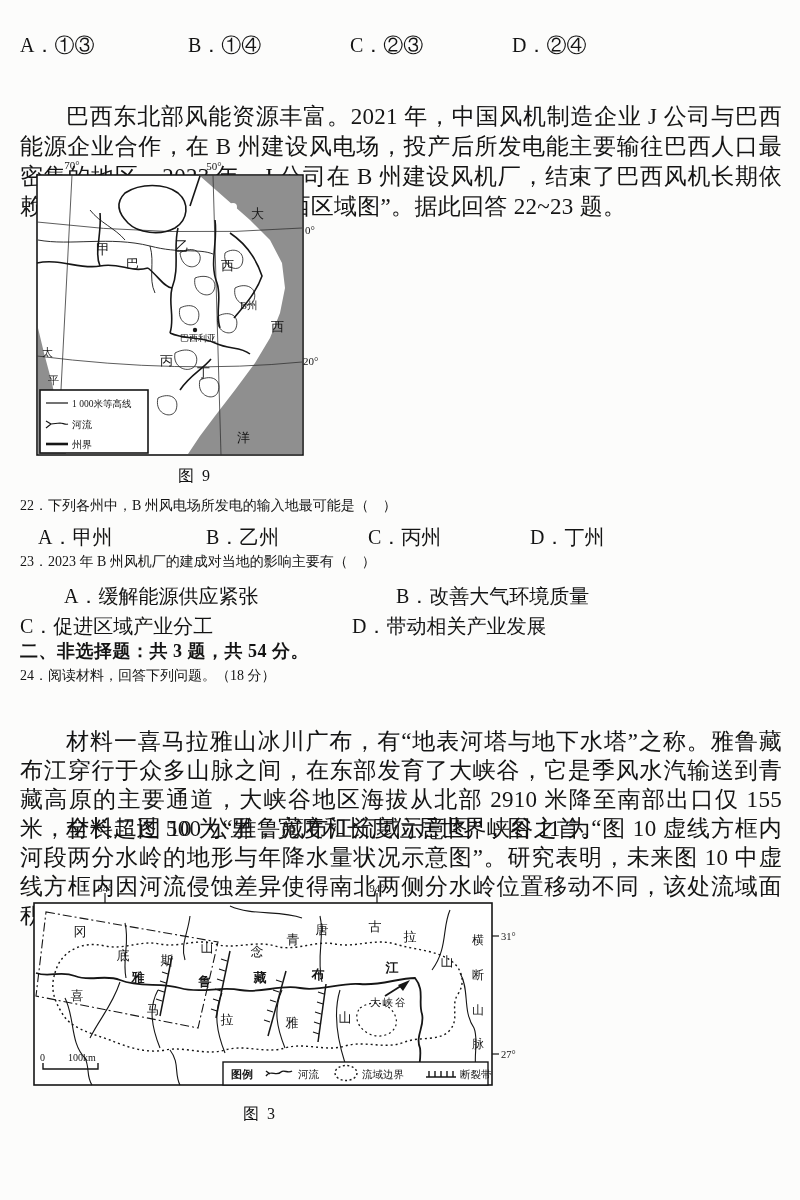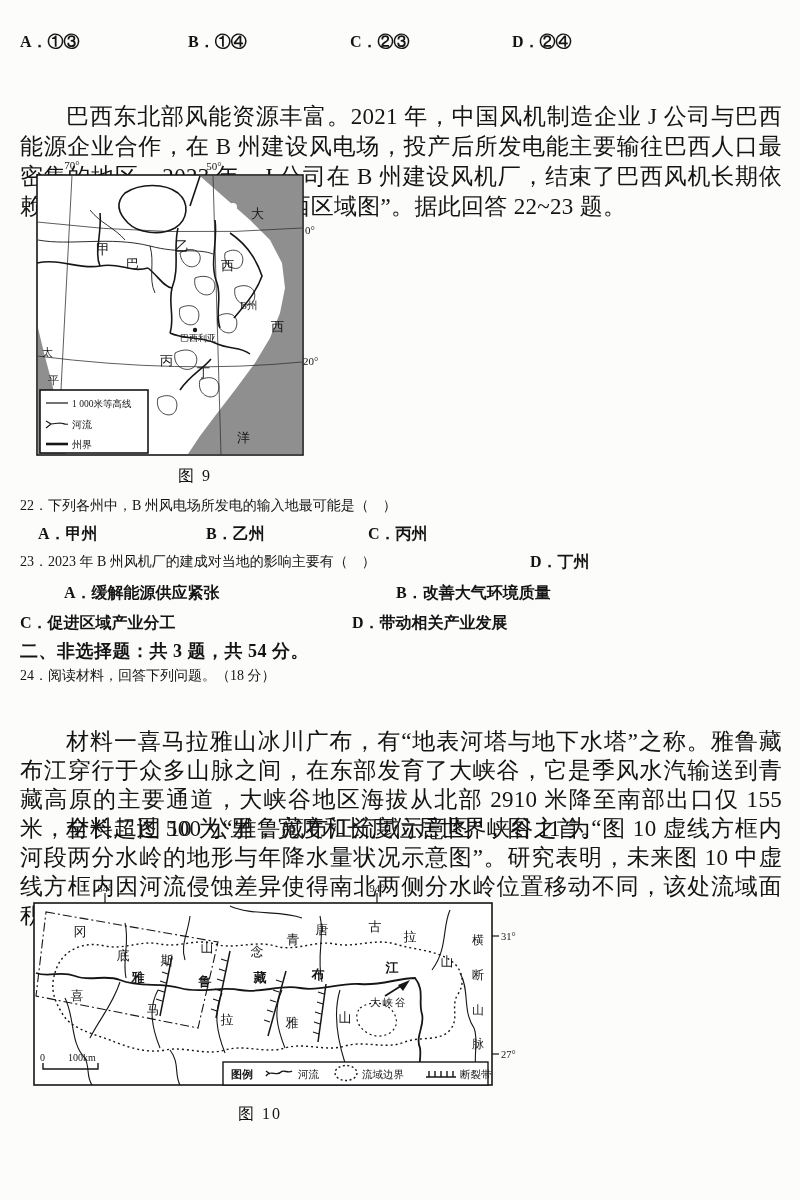--- a/index.html
+++ b/index.html
@@ -7,21 +7,21 @@
     width:800px;height:1200px;position:relative;overflow:hidden;
     background:#fcfcfb;color:#141414;
     font-family:"Liberation Serif","DejaVu Serif",serif;
   }
   .abs{position:absolute;}
   .para{
     left:20px;width:762px;text-align:justify;text-indent:2em;
     font-size:23px;line-height:30px;letter-spacing:.3px;margin-top:32px;
   }
   .para.tight{line-height:29px;}
-  .optspan{position:absolute;font-size:16px;white-space:nowrap;font-weight:bold;}
+  .optspan{position:absolute;font-size:20px;white-space:nowrap;}
   .stem{left:20px;width:762px;font-size:14px;white-space:nowrap;}
   .sechead{left:20px;width:762px;font-size:18px;font-weight:bold;letter-spacing:.5px;}
   .figcap{text-align:center;font-size:16px;letter-spacing:2px;}
   svg text{font-family:"Liberation Serif","DejaVu Serif",serif;fill:#161616;}
   .mapfig{position:absolute;}
 </style>
 </head>
 <body>
 
 <div class="abs" style="top:32px;left:0;width:800px;height:24px;">
@@ -117,21 +117,21 @@
   </g>
 </svg>
 </div>
 <div class="abs figcap" style="top:466px;left:30px;width:330px;">图 9</div>
 
 <div class="abs stem" style="top:497px;">22．下列各州中，B 州风电场所发电的输入地最可能是（　）</div>
 <div class="abs" style="top:524px;left:18px;width:800px;height:24px;">
   <span class="optspan" style="left:20px;">A．甲州</span>
   <span class="optspan" style="left:188px;">B．乙州</span>
   <span class="optspan" style="left:350px;">C．丙州</span>
-  <span class="optspan" style="left:512px;margin-top:28px;">D．丁州</span>
+  <span class="optspan" style="left:512px;">D．丁州</span>
 </div>
 
 <div class="abs stem" style="top:553px;">23．2023 年 B 州风机厂的建成对当地的影响主要有（　）</div>
 <div class="abs" style="top:583px;left:0;width:800px;height:24px;margin-left:44px;">
   <span class="optspan" style="left:20px;">A．缓解能源供应紧张</span>
   <span class="optspan" style="left:352px;">B．改善大气环境质量</span>
 </div>
 <div class="abs" style="top:613px;left:0;width:684px;height:24px;">
   <span class="optspan" style="left:20px;">C．促进区域产业分工</span>
   <span class="optspan" style="left:352px;">D．带动相关产业发展</span>
@@ -241,13 +241,13 @@
     <text x="201" y="200" font-size="11" font-weight="bold">图例</text>
     <path d="M236,198 C241,191 246,199 251,194 C254,191 258,196 262,193 M236,193 l4,3" stroke="#161616" stroke-width="1.4" fill="none"></path>
     <text x="268" y="200" font-size="10.5">河流</text>
     <ellipse cx="316" cy="195" rx="11" ry="7.5" fill="none" stroke="#161616" stroke-width="1.4" stroke-dasharray="2 2.5"></ellipse>
     <text x="332" y="200" font-size="10.5">流域边界</text>
     <path d="M396,199 L426,199 M399,199 L399,193 M405,199 L405,193 M411,199 L411,193 M417,199 L417,193 M423,199 L423,193" stroke="#161616" stroke-width="1.4" fill="none"></path>
     <text x="430" y="200" font-size="10.5">断裂带</text>
   </g>
 </svg>
 </div>
-<div class="abs figcap" style="top:1104px;left:30px;width:460px;">图 10</div>
+<div class="abs figcap" style="top:1104px;left:30px;width:460px;">图 3</div>
 
 </body></html>

